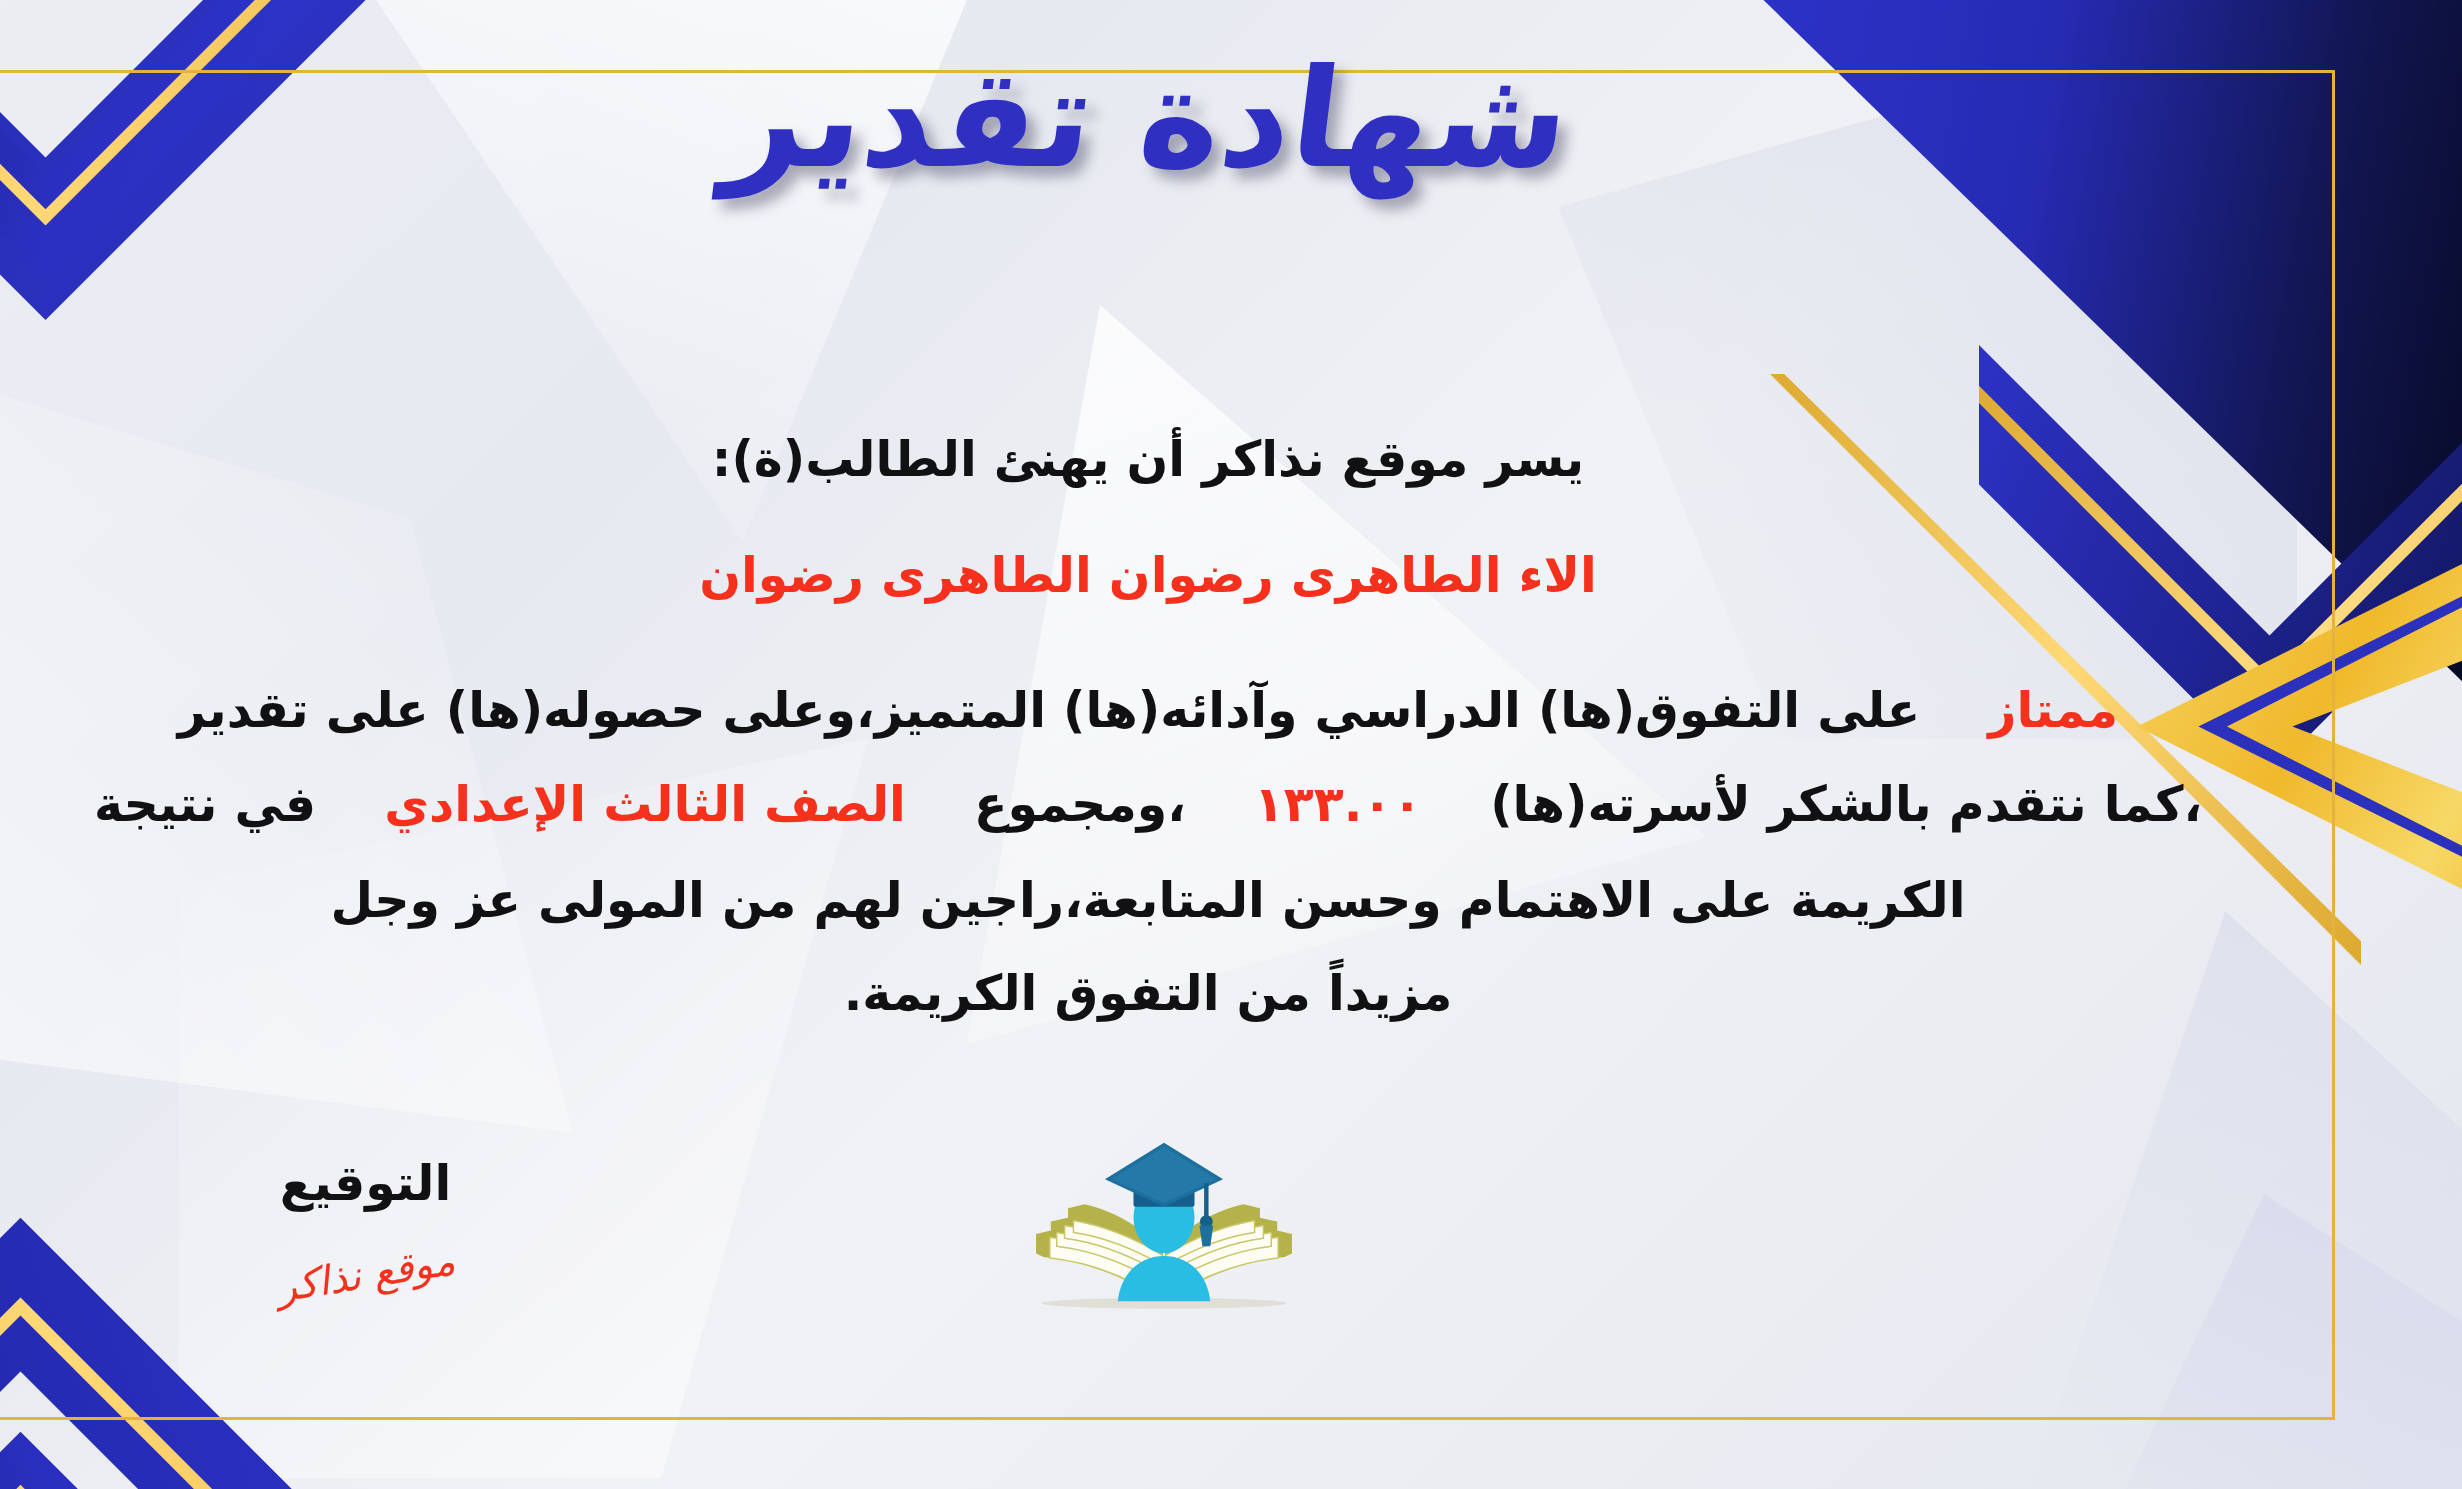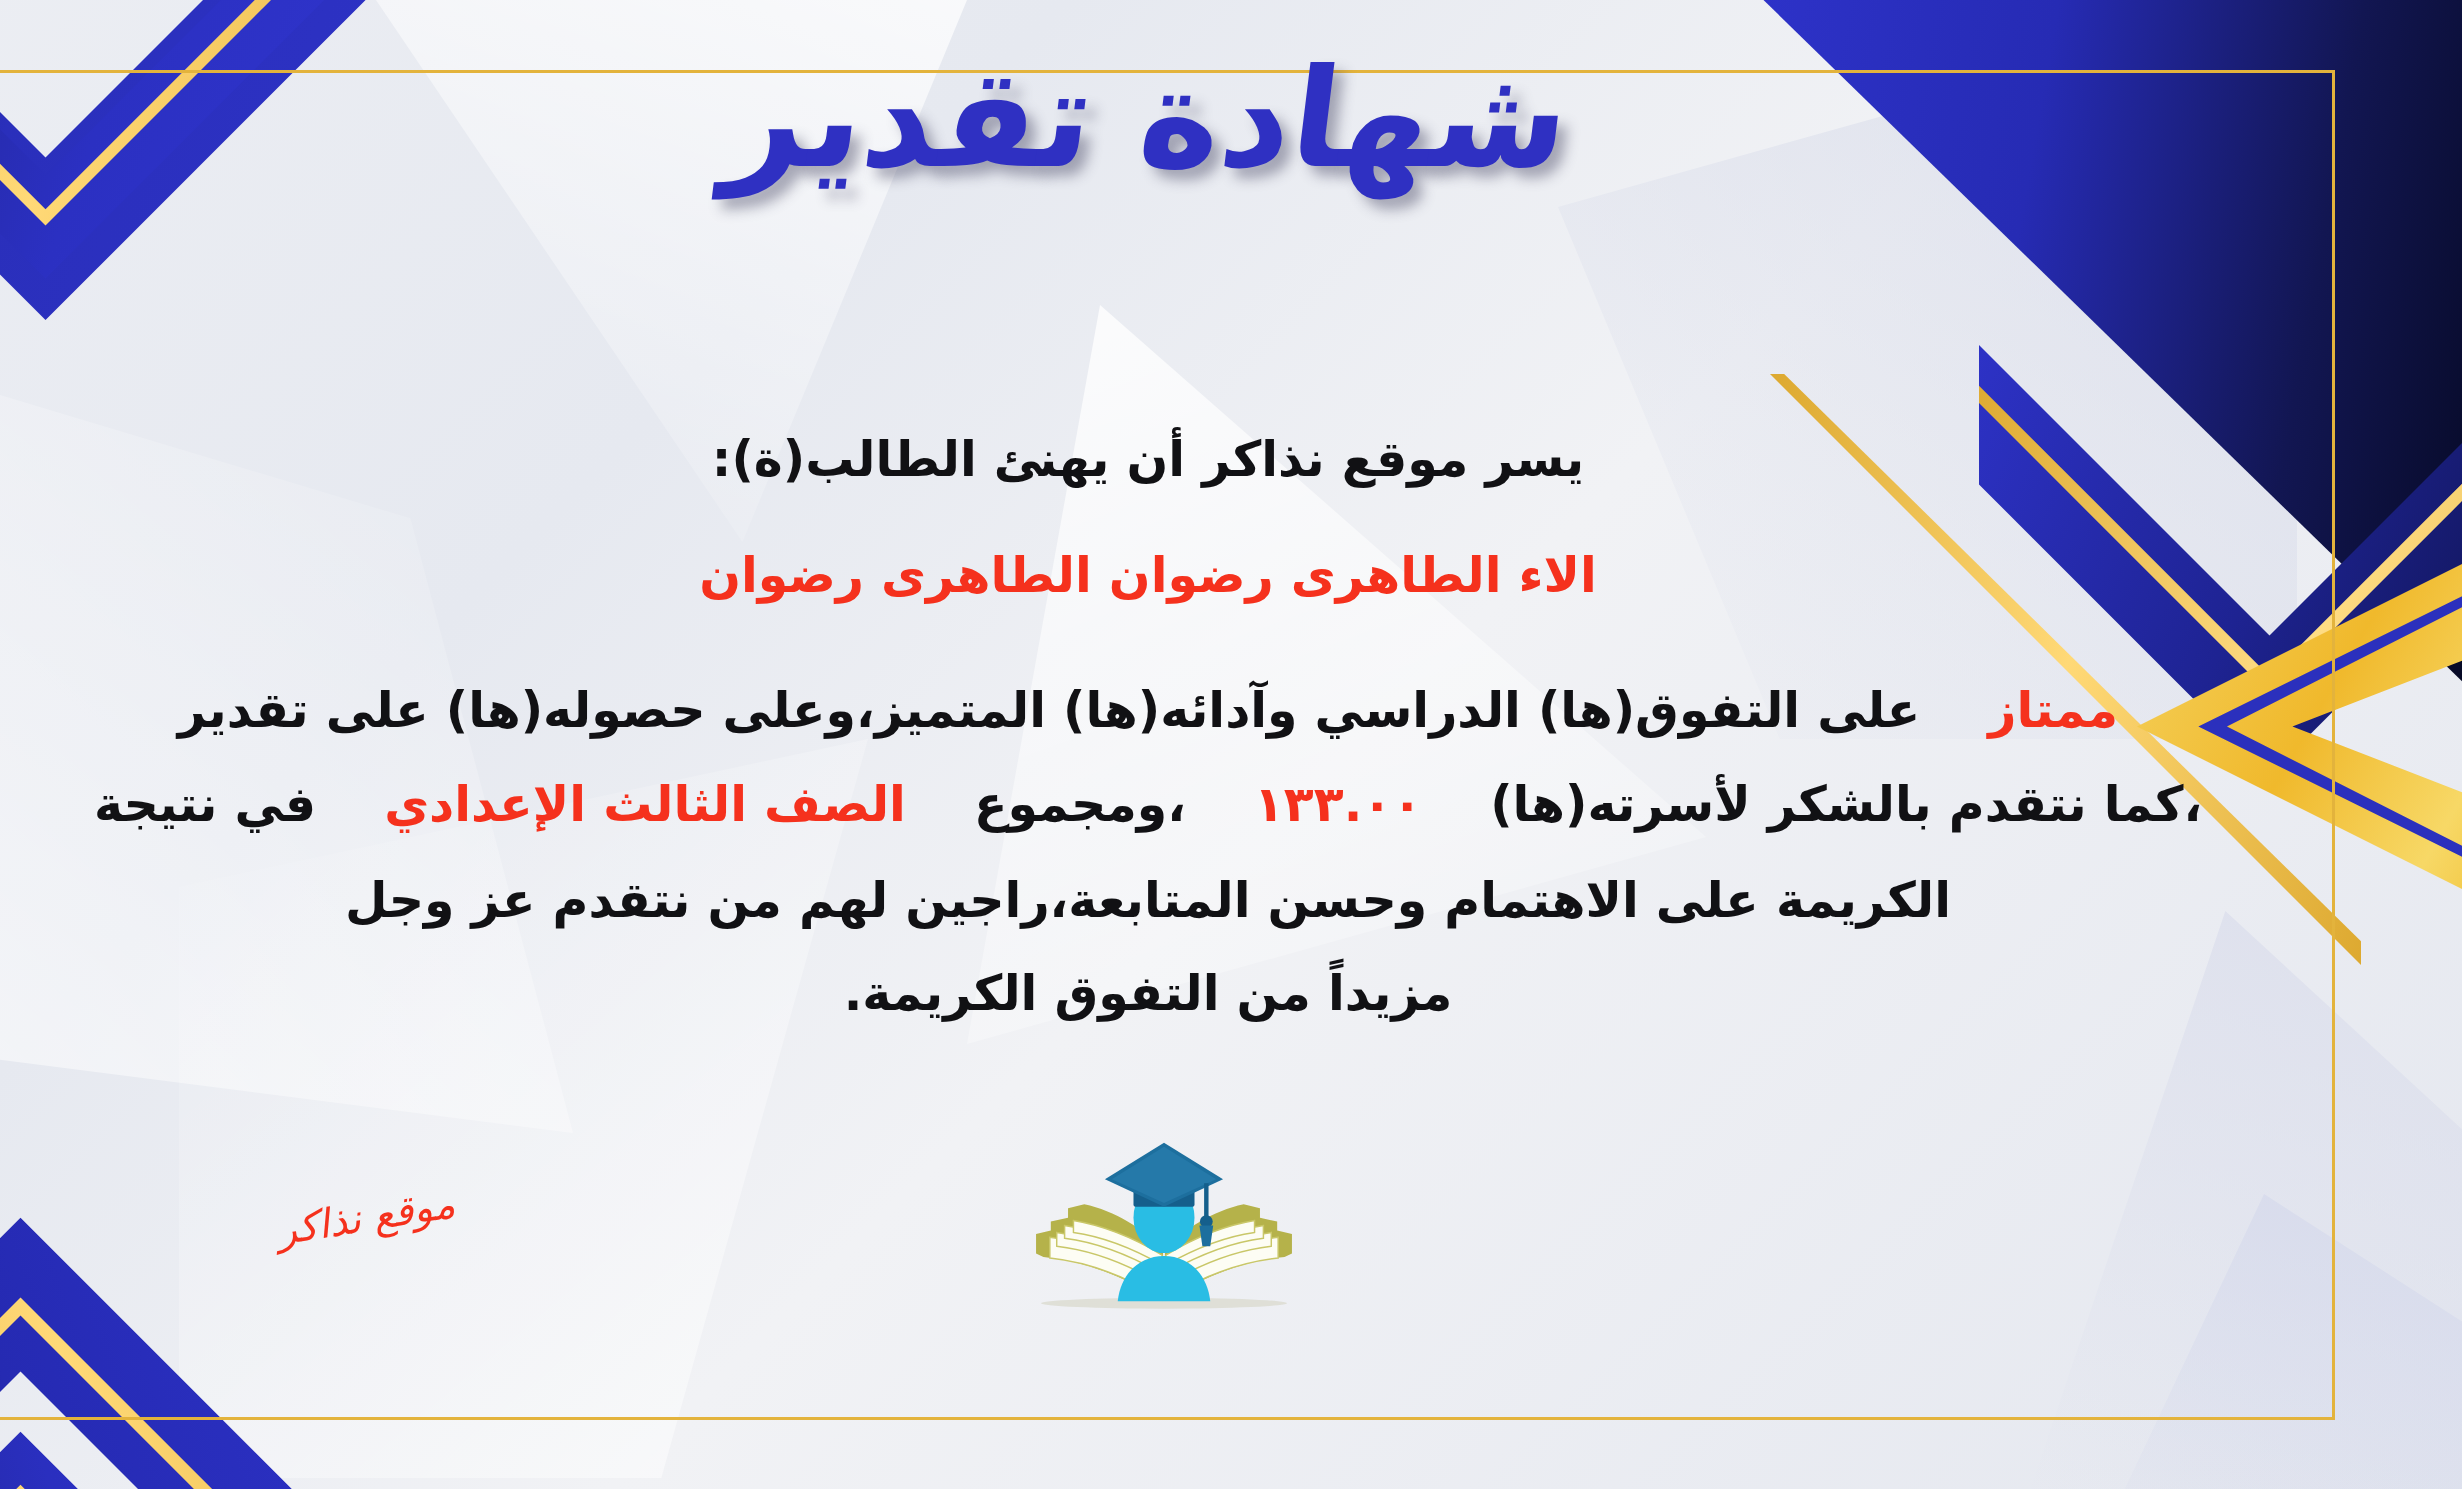--- a/index.html
+++ b/index.html
@@ -250,28 +250,29 @@
       <span class="red">١٣٣.٠٠</span>
       <span class="gap"></span>
       <span>،ومجموع</span>
       <span class="gap"></span>
       <span class="red">الصف الثالث الإعدادي</span>
       <span class="gap"></span>
       <span>في نتيجة</span>
     </div>
 
     <div class="line l-body3">
-      <span>الكريمة على الاهتمام وحسن المتابعة،راجين لهم من نتقدم عز وجل</span>
+      <span>الكريمة على الاهتمام وحسن المتابعة،راجين لهم من المولى عز وجل</span>
     </div>
 
     <div class="line l-body4">
       <span>مزيداً من التفوق الكريمة.</span>
     </div>
 
     <div class="sig-block">
+      <div class="sig-label">التوقيع</div>
       <div class="sig-mark">موقع نذاكر</div>
     </div>
 
     <div class="logo">
       <div class="logo-mark">
         <svg viewBox="0 0 760 400" width="374" height="197">
 
           <g>
             <path d="M378 352 C300 300 215 270 135 262 L120 255 L120 215 L150 208
                      L150 190 L185 182 L185 163 L218 155 C280 168 340 205 378 250 Z" fill="#b5b24a"></path>

